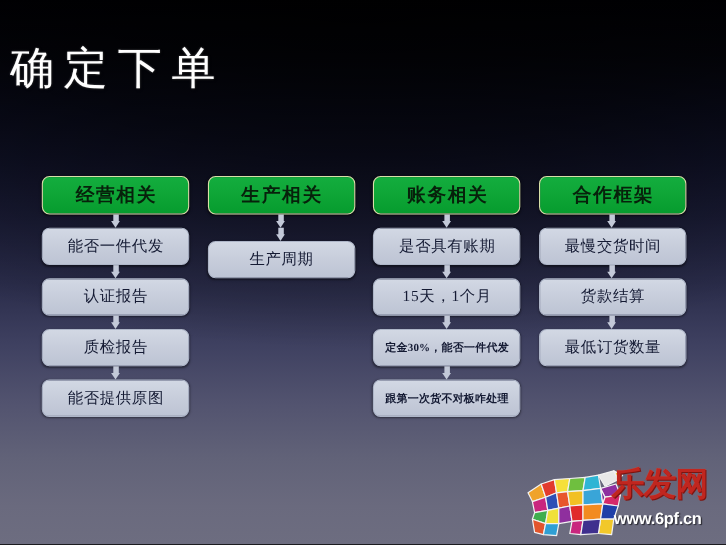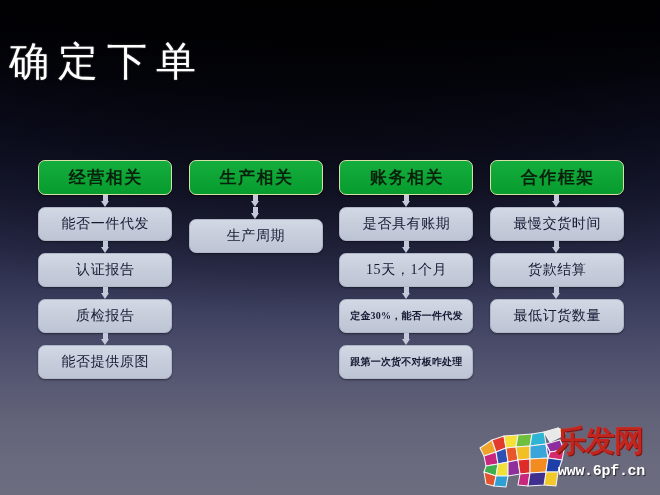--- a/index.html
+++ b/index.html
@@ -169,21 +169,21 @@
     line-height: 38px;
     text-shadow: 1px 1px 0 #7d1410, 0 0 1px #e04a34;
     white-space: nowrap;
   }
   .logo .url {
     position: absolute;
     left: 84px;
     top: 38px;
     width: 98px;
     height: 20px;
-    font-family: Liberation Mono, monospace;
+    font-family: Liberation Sans, sans-serif;
     font-size: 15px;
     font-weight: 700;
     color: #ffffff;
     letter-spacing: -0.3px;
     line-height: 20px;
     text-shadow: 1px 1px 1px rgba(0,0,0,0.6);
     white-space: nowrap;
   }
 </style>
 </head>

